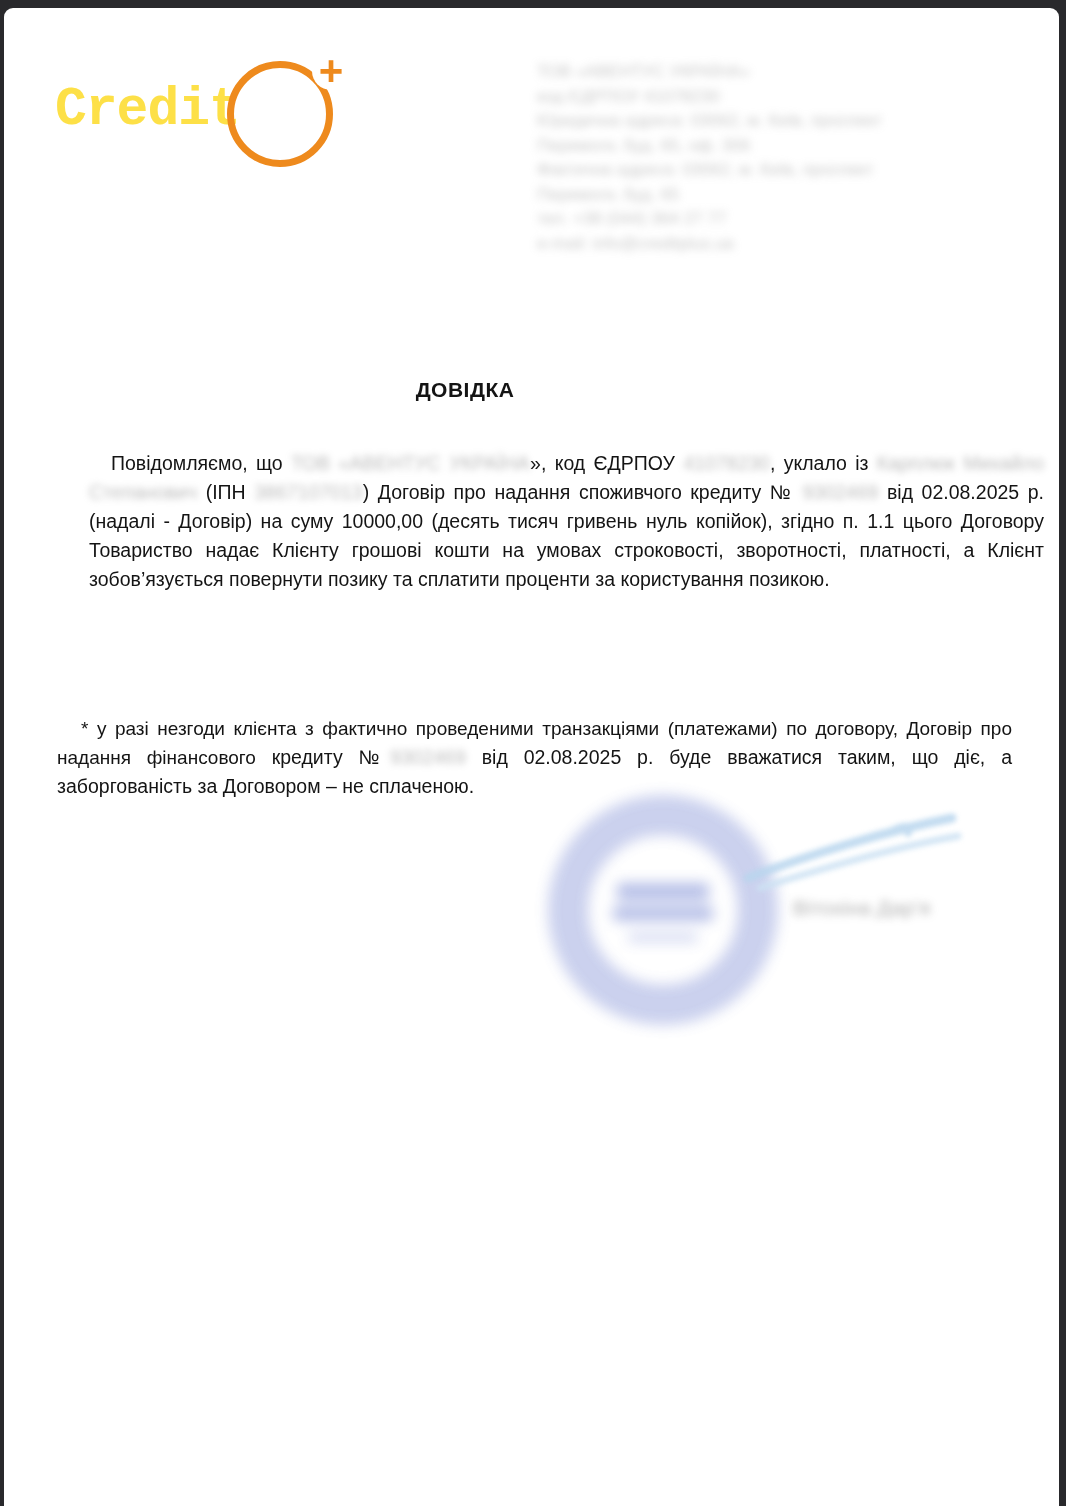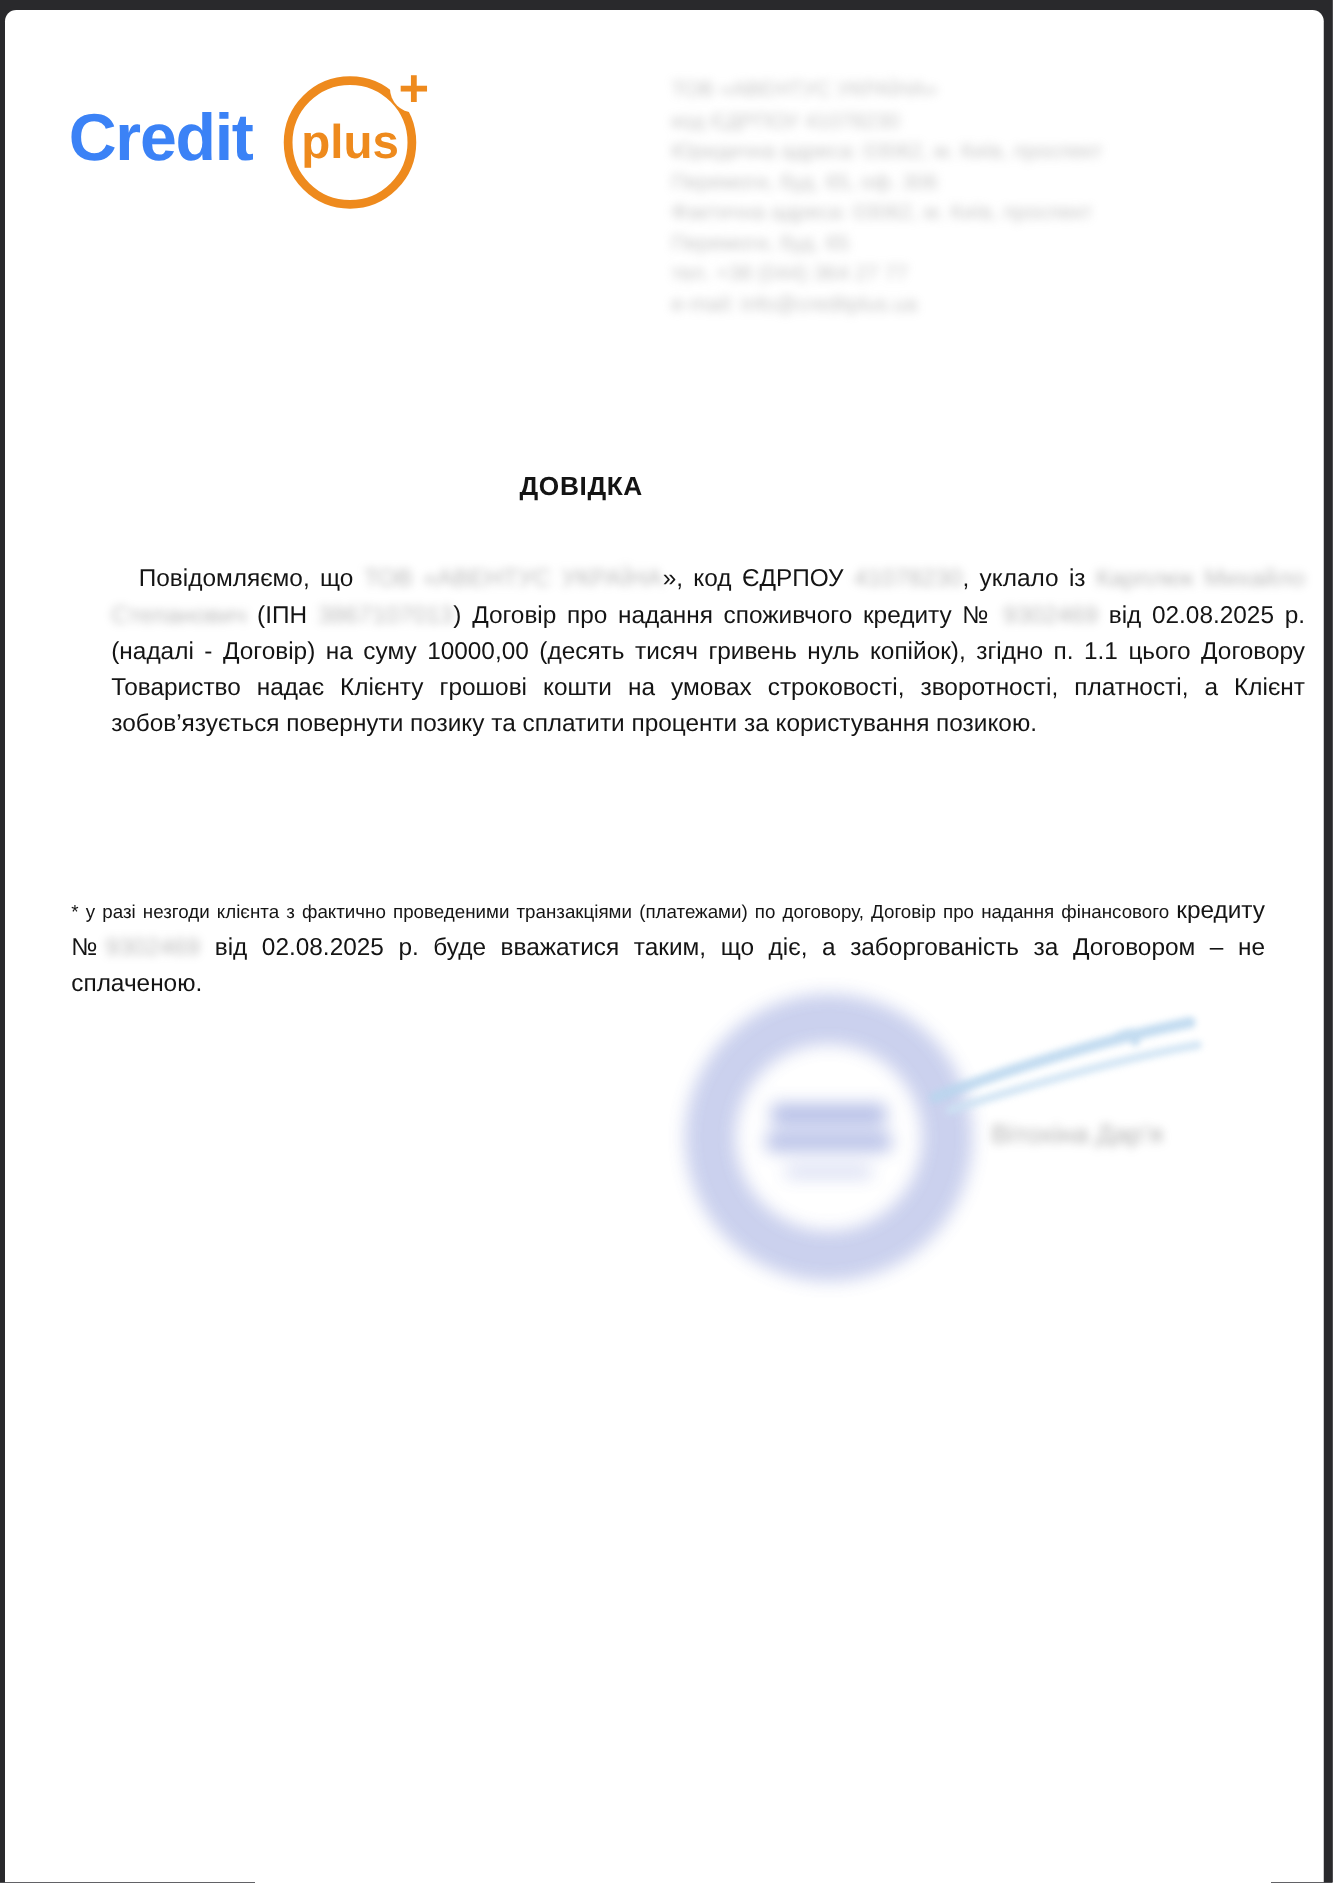--- a/index.html
+++ b/index.html
@@ -20,21 +20,21 @@
 
   
   .txt { position:absolute; left:57px; width:955px; font-size:19.5px; line-height:29px; color:#141414; }
   .ref-line { top:297px; }
   .doc-title { top:375px; left:0; width:930px; text-align:center; font-size:21px; font-weight:700; letter-spacing:.5px; }
   .par { text-align:justify; text-indent:22px;margin-left:32px; }
   .par1 { top:449px; }
   .par2 { top:587px; line-height:30px; }
   .par3 { top:649px; }
   .footnote { top:714px; text-align:justify; line-height:29px; }
-  .fn-small { font-size:15px; }
+  .fn-small { font-size:19px;margin-left:24px; }
   .redacted { filter:blur(3.5px); opacity:.5; color:#7a7a7a; }
 
   
   .director-line { top:888px; }
   .director-name { margin-left:10px; }
   .stamp { position:absolute; left:548px; top:795px; width:230px; height:230px; filter:blur(7px); opacity:.78; }
   .stamp-ring { position:absolute; inset:0; border-radius:50%; border:37px solid rgba(103,120,206,.44); }
   .stamp-inner-edge { position:absolute; inset:37px; border-radius:50%; border:3px solid rgba(103,120,206,.5); }
   .stamp-text { position:absolute; left:50%; transform:translateX(-50%); background:rgba(92,112,202,.58); border-radius:4px; }
   .stamp-t1 { top:88px; width:92px; height:17px; }
@@ -43,23 +43,22 @@
   .sig-svg { position:absolute; left:690px; top:790px; width:320px; height:130px; filter:blur(2.5px); opacity:.85; }
   .hand-name { position:absolute; left:793px; top:896px; font-size:21px; color:#6e6e6e; filter:blur(4px); opacity:.55; white-space:nowrap; }
 </style>
 </head>
 <body>
 
 <div class="viewport">
   <div class="paper"></div>
 
   <div class="logo">
-    <span class="logo-credit" id="logo-credit" style="color: #3b82f6;">Credit</span>
+    <span class="logo-credit" id="logo-credit" style="color: #fde047; font-family: Liberation Mono, monospace;">Credit</span>
     <span class="logo-circle" id="logo-circle" style="border-color: rgb(238, 138, 29);">
-      <span class="logo-plus-word" id="logo-plus-word" style="color: rgb(238, 138, 29);">plus</span>
       <span class="logo-plus-sign" id="logo-plus-sign" style="color: rgb(238, 138, 29);">+</span>
     </span>
   </div>
 
   <div class="letterhead">
       <div>ТОВ «АВЕНТУС УКРАЇНА»</div>
       <div>код ЄДРПОУ 41078230</div>
       <div>Юридична адреса: 03062, м. Київ, проспект</div>
       <div>Перемоги, буд. 65, оф. 306</div>
       <div>Фактична адреса: 03062, м. Київ, проспект</div>

